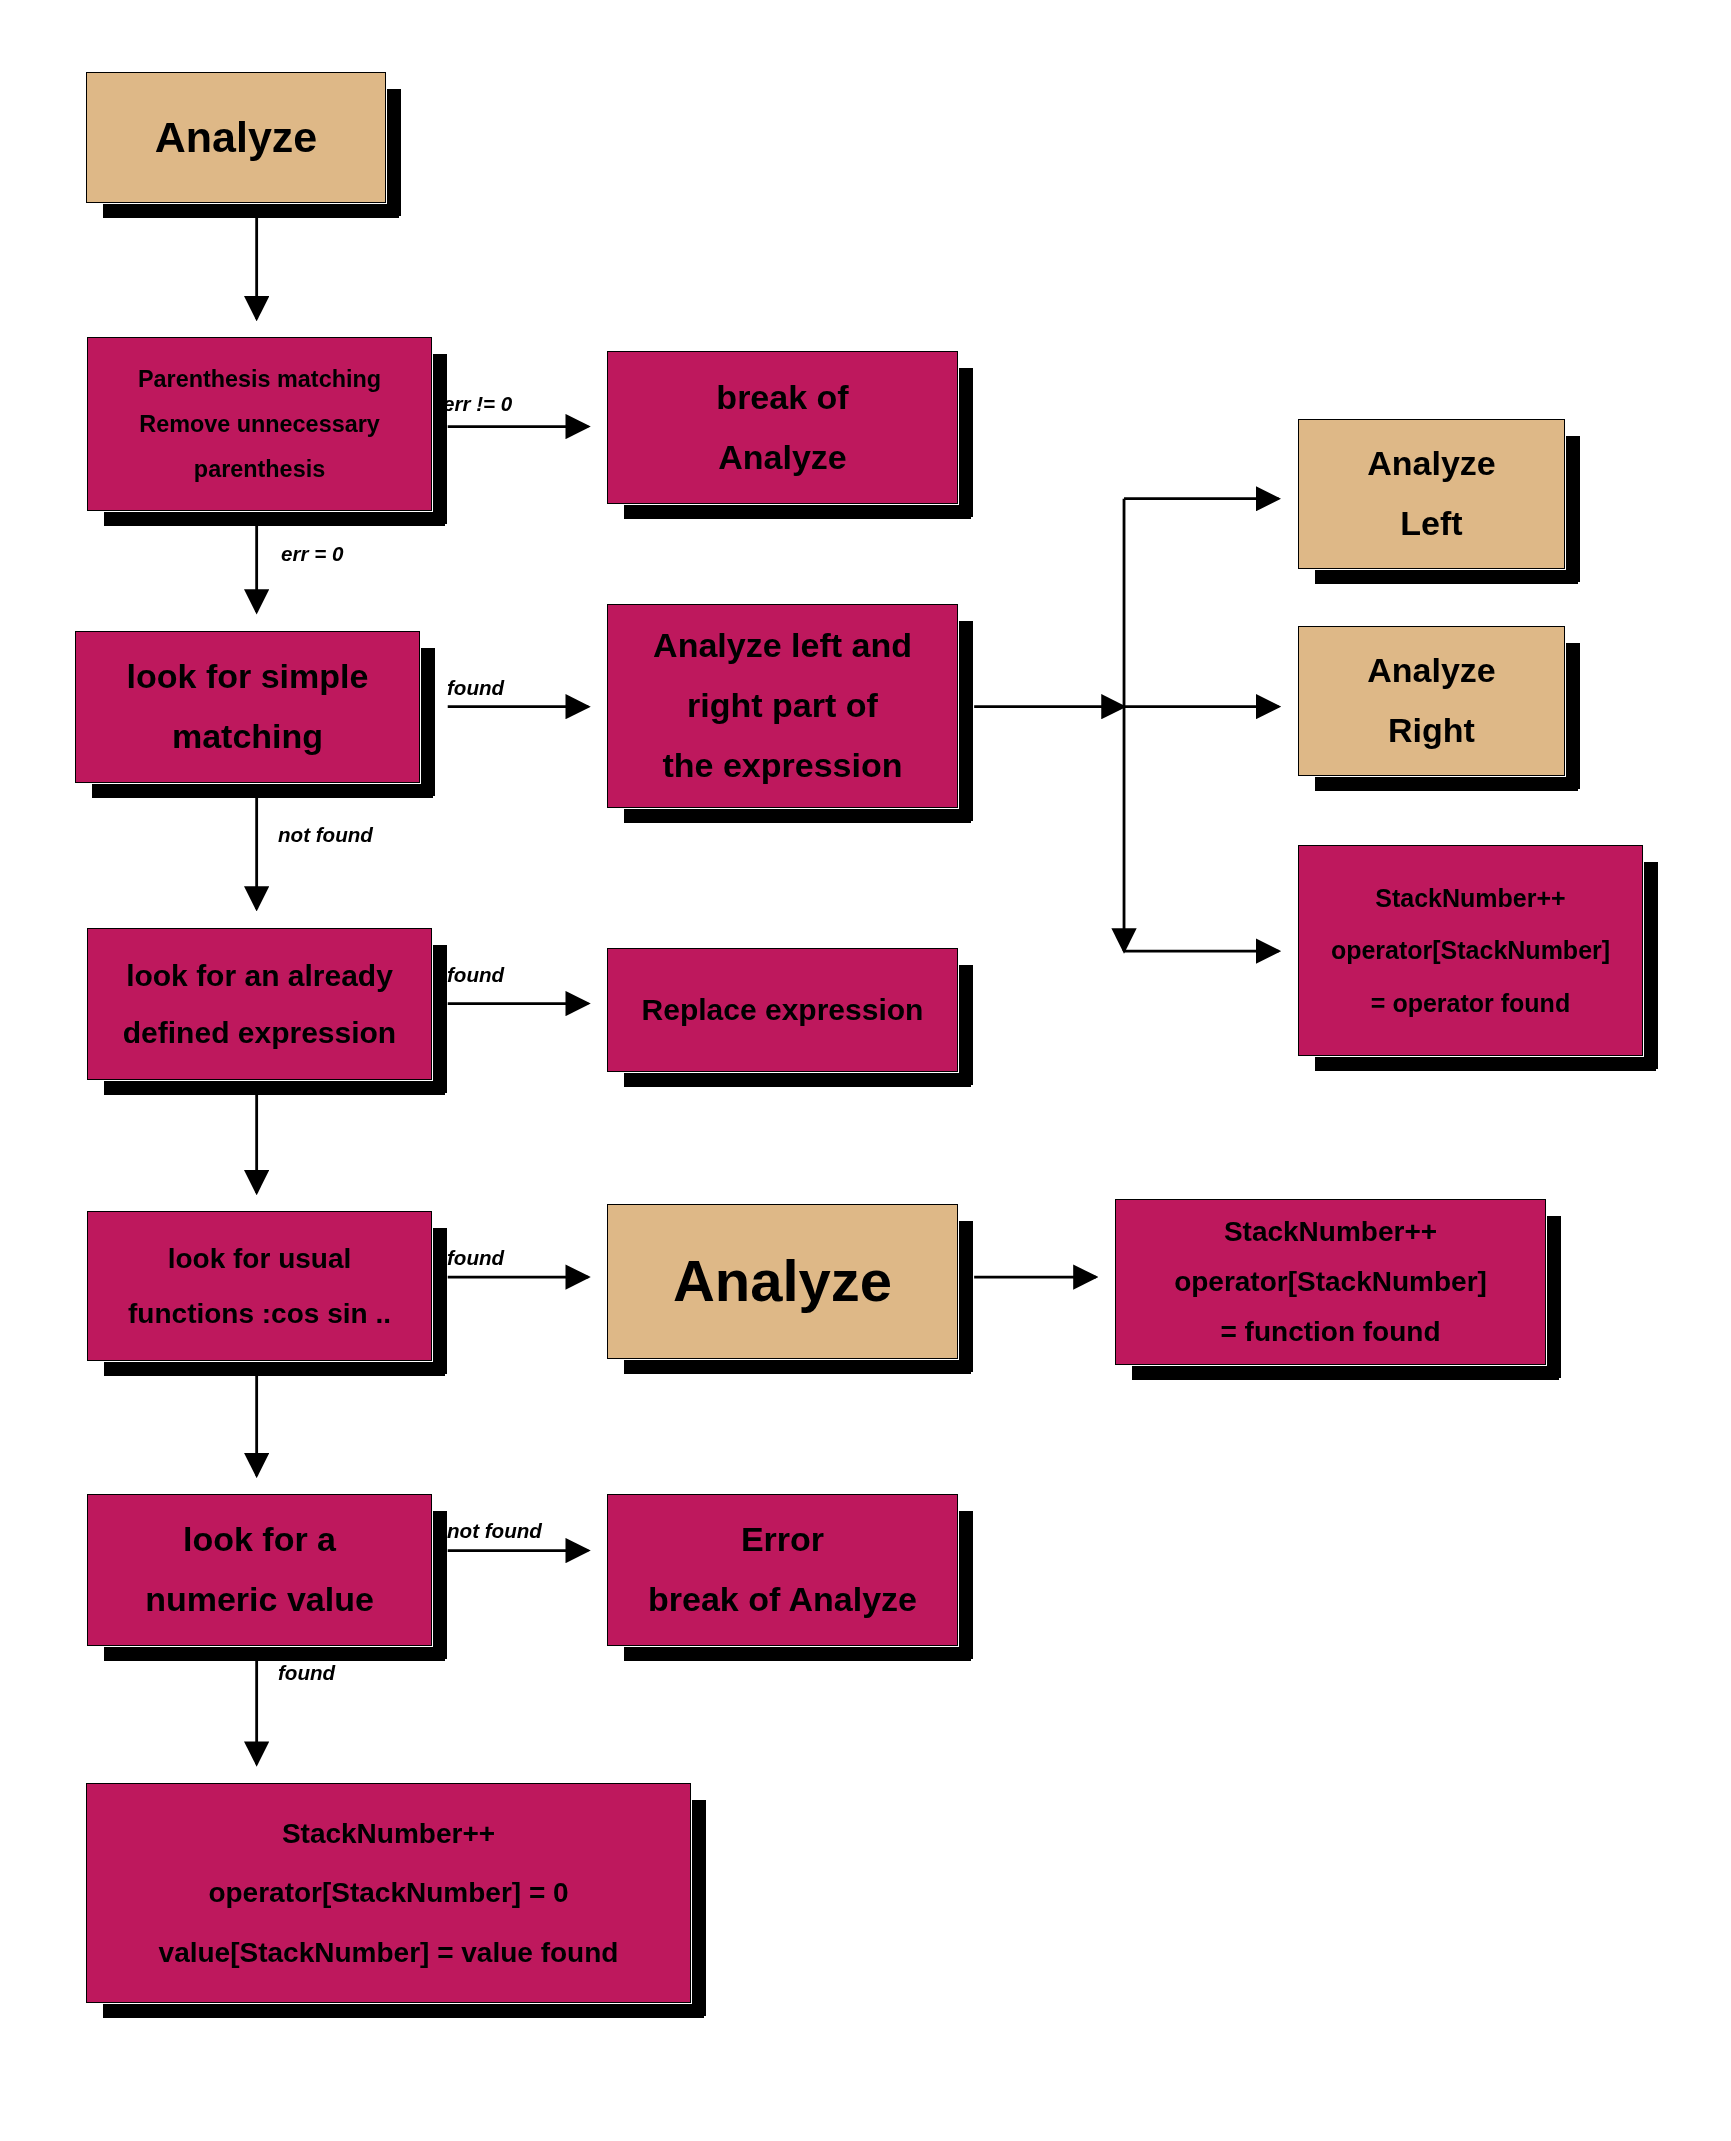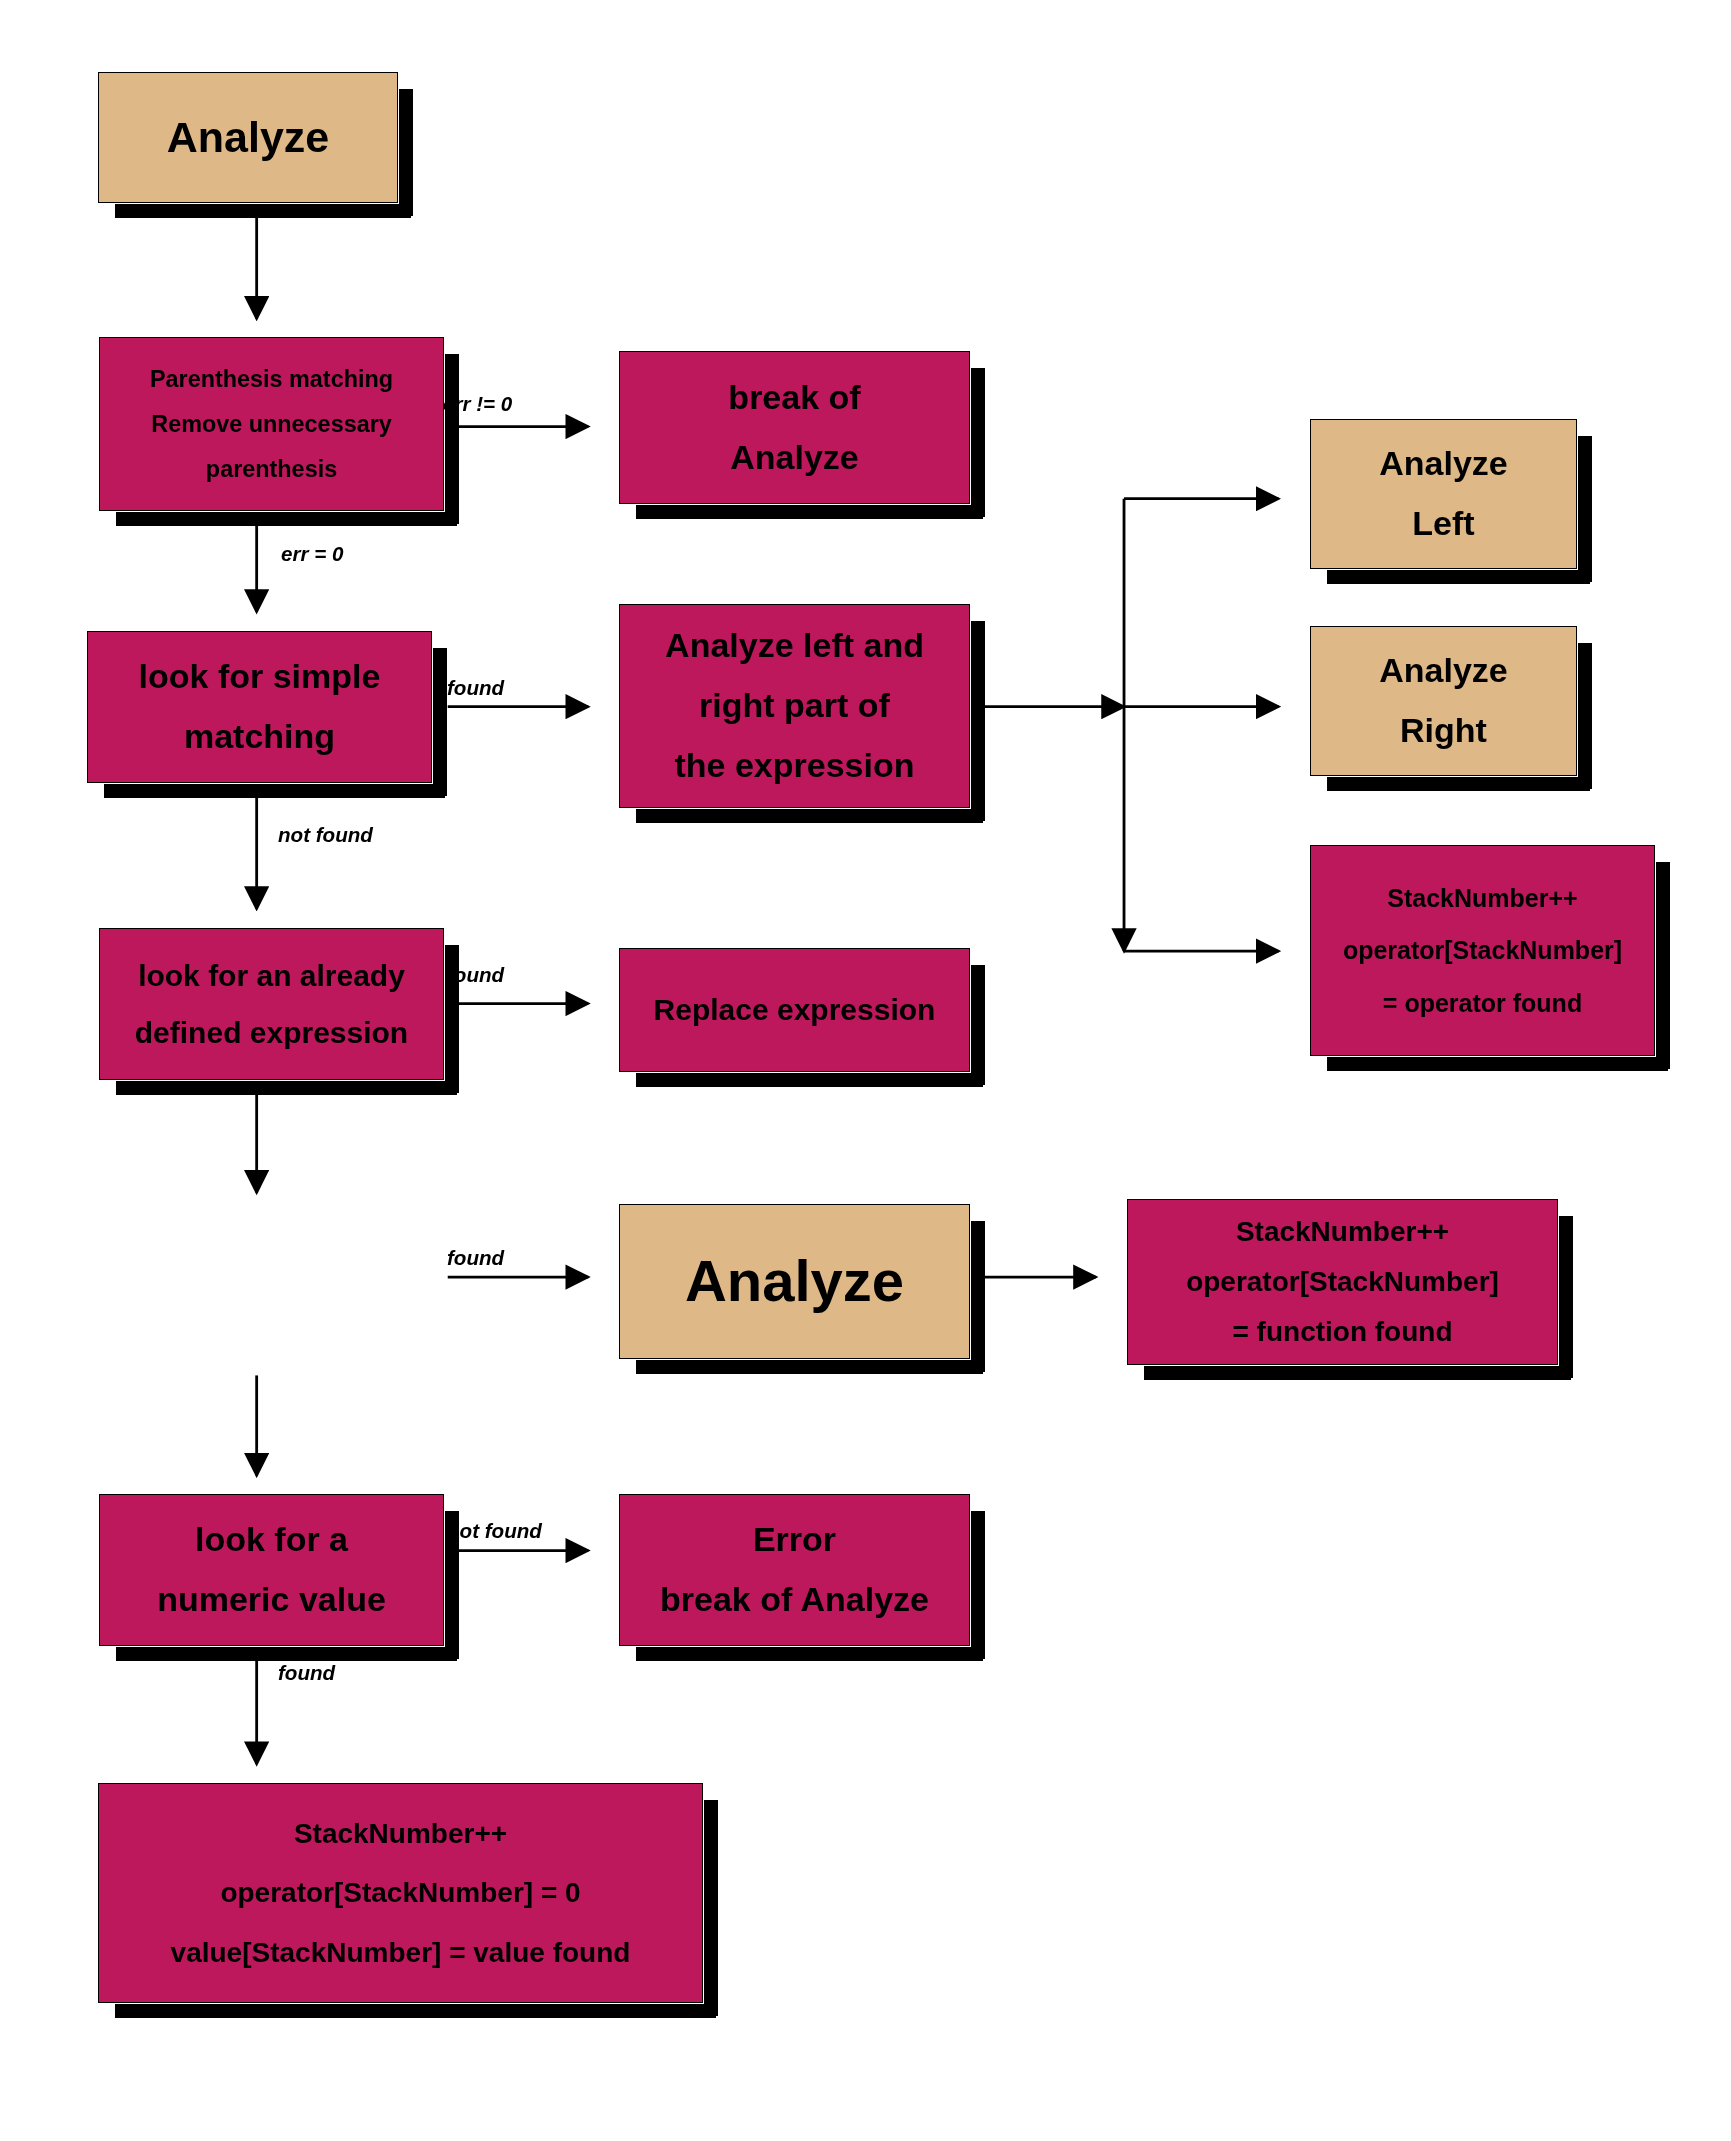--- a/index.html
+++ b/index.html
@@ -31,21 +31,20 @@
     border: 1.9px solid #000000;
     display: flex;
     flex-direction: column;
     align-items: center;
     justify-content: center;
     text-align: center;
     color: #000000;
     font-weight: bold;
     line-height: 1.05;
     z-index: 3;
-    margin-left: 12px;
   }
   .node .shadow {
     position: absolute;
     background: #000000;
     z-index: -1;
   }
   .node .sh-right {
     right: -16px;
     top: 16px;
     width: 14px;
@@ -184,20 +183,26 @@
     <span class="line">look for an already</span>
     <span class="line">defined expression</span>
   </div>
 
   <div class="node proc" style="left:607px; top:948px; width:351px; height:124px; font-size:30px;">
     <span class="shadow sh-right"></span>
     <span class="shadow sh-bottom"></span>
     <span class="line">Replace expression</span>
   </div>
 
+  <div class="node proc" style="left:87px; top:1211px; width:345px; height:150px; font-size:28px; gap:26px;">
+    <span class="shadow sh-right"></span>
+    <span class="shadow sh-bottom"></span>
+    <span class="line">look for usual</span>
+    <span class="line">functions :cos sin ..</span>
+  </div>
 
   <div class="node term" style="left:607px; top:1204px; width:351px; height:155px; font-size:58px;">
     <span class="shadow sh-right"></span>
     <span class="shadow sh-bottom"></span>
     <span class="line">Analyze</span>
   </div>
 
   <div class="node proc" style="left:1115px; top:1199px; width:431px; height:166px; font-size:28px; gap:20.6px;">
     <span class="shadow sh-right"></span>
     <span class="shadow sh-bottom"></span>

